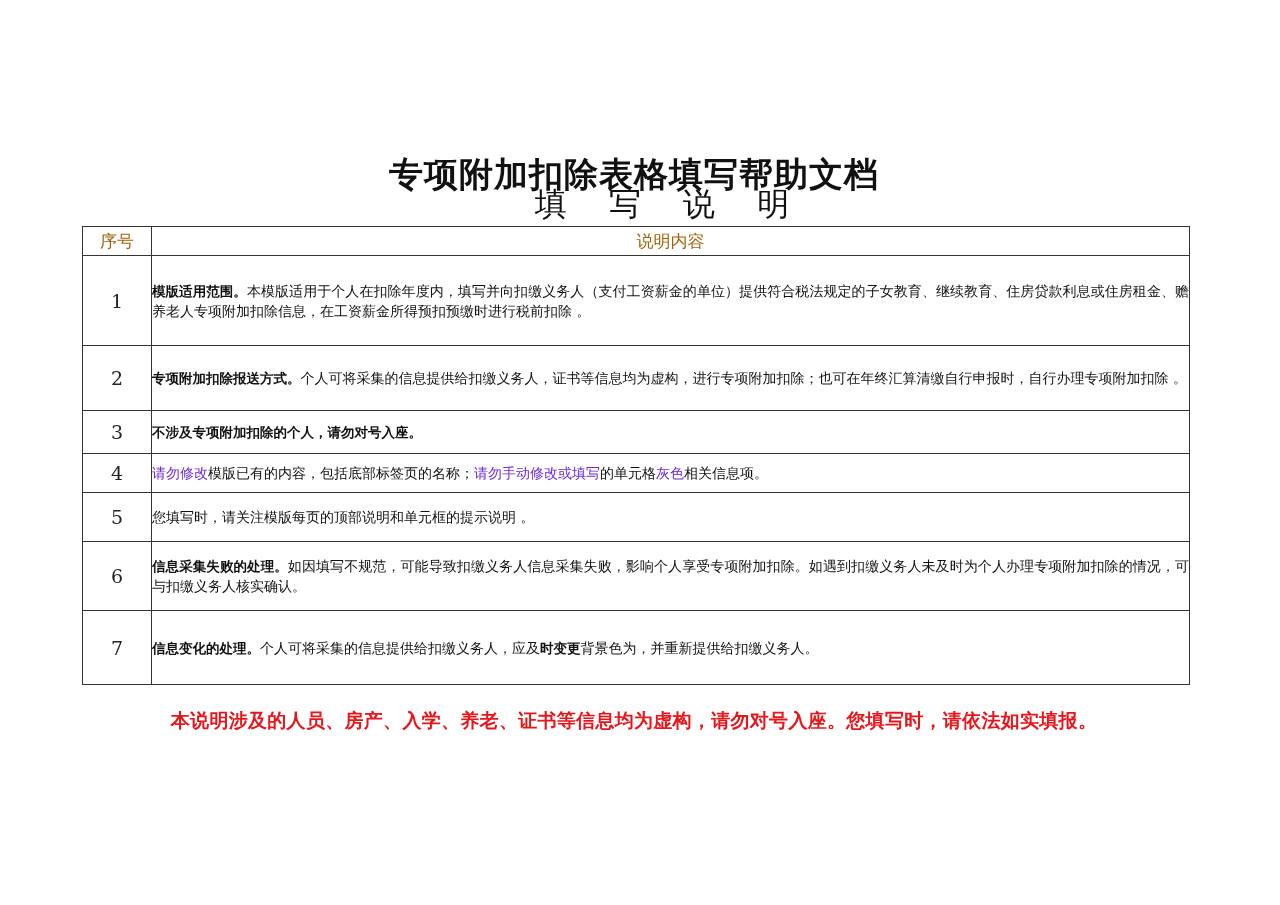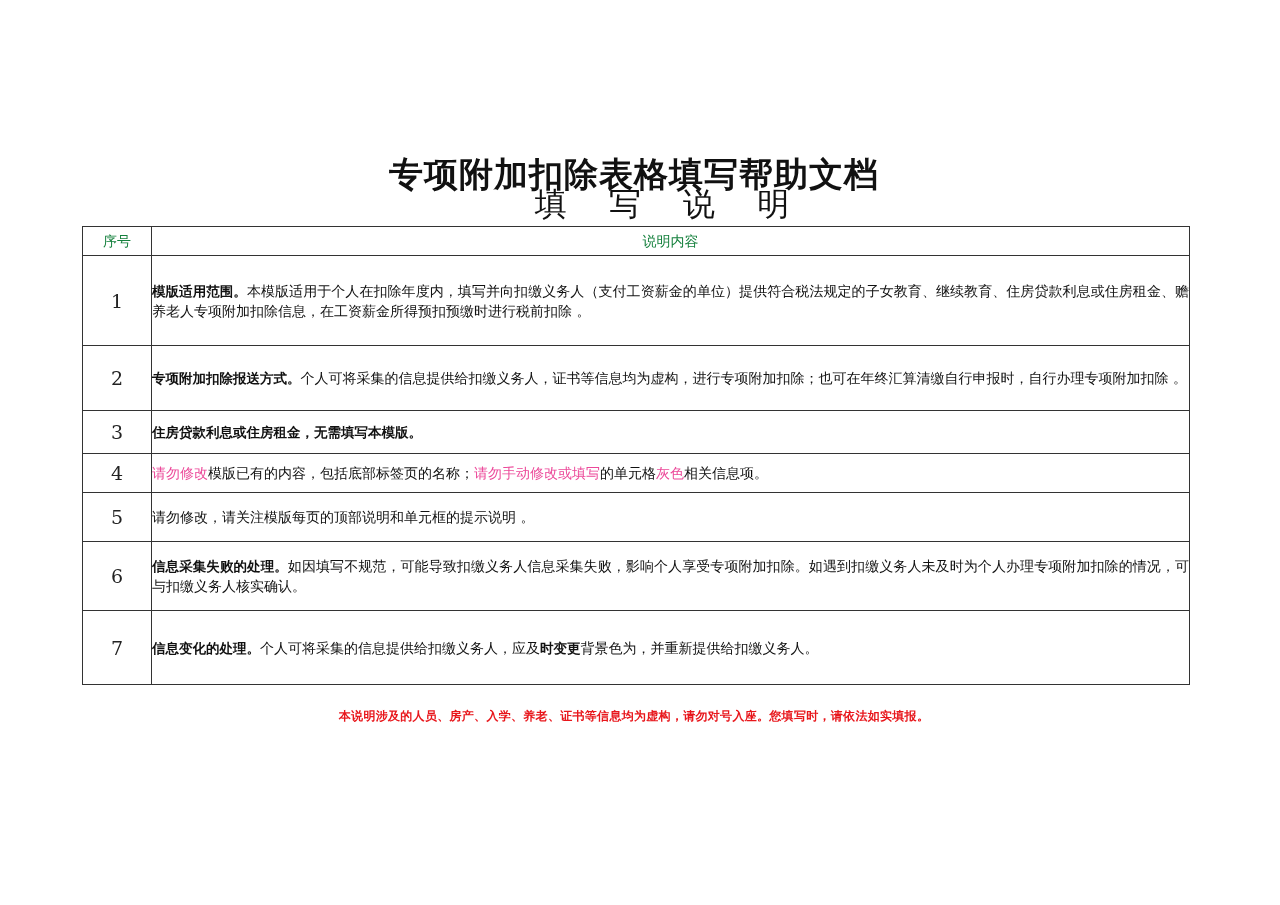--- a/index.html
+++ b/index.html
@@ -49,24 +49,24 @@
       border-collapse: collapse;
       table-layout: fixed;
     }
     table.help-table td, table.help-table th {
       border: 1.5px solid #333;
       padding: 0;
     }
     table.help-table th {
       font-weight: normal;
       font-family: "DejaVu Sans", "Liberation Sans", sans-serif;
-      font-size: 14px;
+      font-size: 17px;
       height: 27px;
       line-height: 27px;
-      color: #15803d;
+      color: #a16207;
     }
     col.c-no { width: 69px; }
     col.c-content { width: 1038px; }
     td.no {
       text-align: center;
       vertical-align: middle;
       font-family: "DejaVu Serif", "Liberation Serif", serif;
       font-size: 19px;
       color: #222;
     }
@@ -77,37 +77,37 @@
       line-height: 20px;
       padding: 0 8px 0 3px;
       color: #111;
       text-align: justify;
     }
     .lead {
       font-weight: bold;
       font-family: "DejaVu Sans", "Liberation Sans", sans-serif;
       font-size: 13.5px;
     }
-    .red { color: #ec4899; }
+    .red { color: #6d28d9; }
     tr.r-head { height: 29px; }
     tr.r1 { height: 90px; }
     tr.r2 { height: 65px; }
     tr.r3 { height: 43px; }
     tr.r4 { height: 39px; }
     tr.r5 { height: 49px; }
     tr.r6 { height: 69px; }
     tr.r7 { height: 74px; }
     .footer-note {
       position: absolute;
       left: 0;
       top: 708px;
       width: 1268px;
       text-align: center;
       font-family: "DejaVu Sans", "Liberation Sans", sans-serif;
-      font-size: 12px;
+      font-size: 19px;
       font-weight: bold;
       color: #e8161b;
       letter-spacing: 0.3px;
     }
   </style>
 </head>
 <body>
 
 <div class="doc-title">专项附加扣除表格填写帮助文档</div>
 <div class="sub-title">填 写 说 明</div>
@@ -128,31 +128,31 @@
     <td class="content"><span class="lead">模版适用范围。</span><span>本模版适用于个人在扣除年度内，填写并向扣缴义务人（支付工资薪金的单位）提供符合税法规定的子女教育、继续教育、住房贷款利息或住房租金、赡养老人专项附加扣除信息，在工资薪金所得预扣预缴时进行税前扣除 。</span></td>
   </tr>
 
   <tr class="r2">
     <td class="no">2</td>
     <td class="content"><span class="lead">专项附加扣除报送方式。</span><span>个人可将采集的信息提供给扣缴义务人，证书等信息均为虚构，进行专项附加扣除；也可在年终汇算清缴自行申报时，自行办理专项附加扣除 。</span></td>
   </tr>
 
   <tr class="r3">
     <td class="no">3</td>
-    <td class="content"><span class="lead">住房贷款利息或住房租金，无需填写本模版。</span><span></span></td>
+    <td class="content"><span class="lead">不涉及专项附加扣除的个人，请勿对号入座。</span><span></span></td>
   </tr>
 
   <tr class="r4">
     <td class="no">4</td>
     <td class="content"><span class="red">请勿修改</span><span>模版已有的内容，包括底部标签页的名称；</span><span class="red">请勿手动修改或填写</span><span>的单元格</span><span class="red">灰色</span><span>相关信息项。</span></td>
   </tr>
 
   <tr class="r5">
     <td class="no">5</td>
-    <td class="content"><span class="lead"></span><span>请勿修改，请关注模版每页的顶部说明和单元框的提示说明 。</span></td>
+    <td class="content"><span class="lead"></span><span>您填写时，请关注模版每页的顶部说明和单元框的提示说明 。</span></td>
   </tr>
 
   <tr class="r6">
     <td class="no">6</td>
     <td class="content"><span class="lead">信息采集失败的处理。</span><span>如因填写不规范，可能导致扣缴义务人信息采集失败，影响个人享受专项附加扣除。如遇到扣缴义务人未及时为个人办理专项附加扣除的情况，可与扣缴义务人核实确认。</span></td>
   </tr>
 
   <tr class="r7">
     <td class="no">7</td>
     <td class="content"><span class="lead">信息变化的处理。</span><span>个人可将采集的信息提供给扣缴义务人，应及</span><span class="lead">时变更</span><span>背景色为，并重新提供给扣缴义务人。</span></td>

